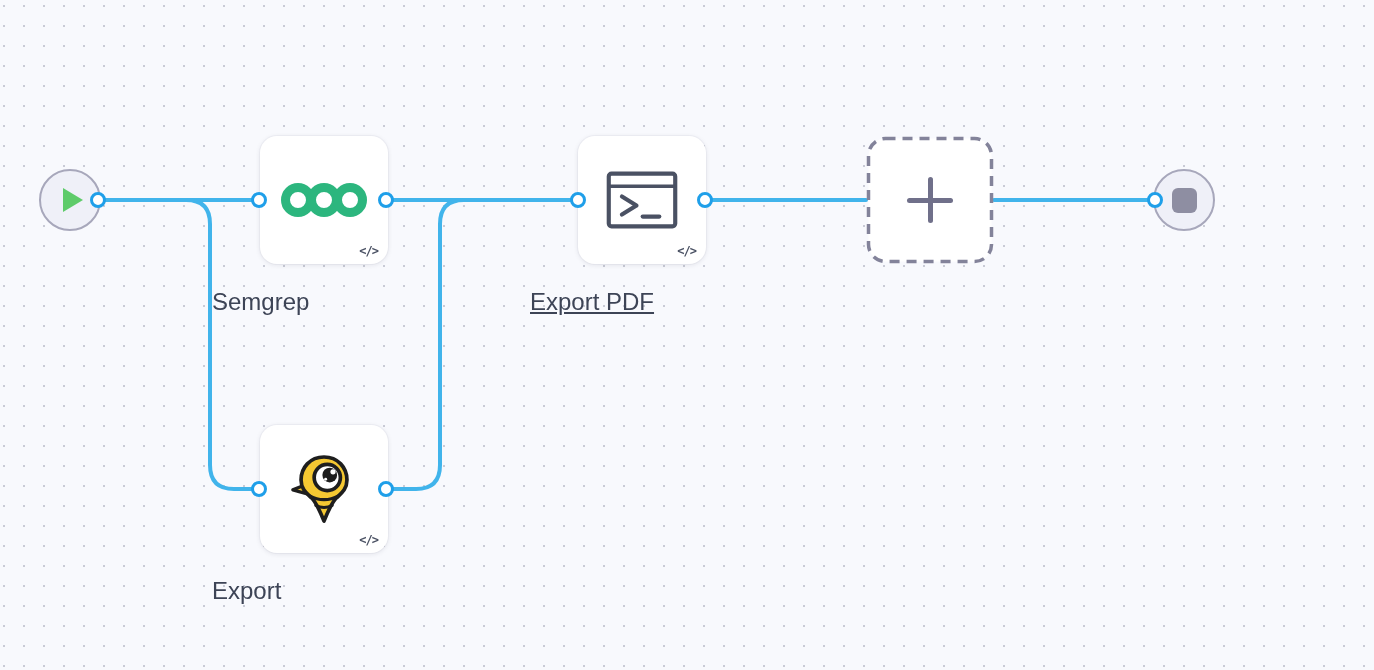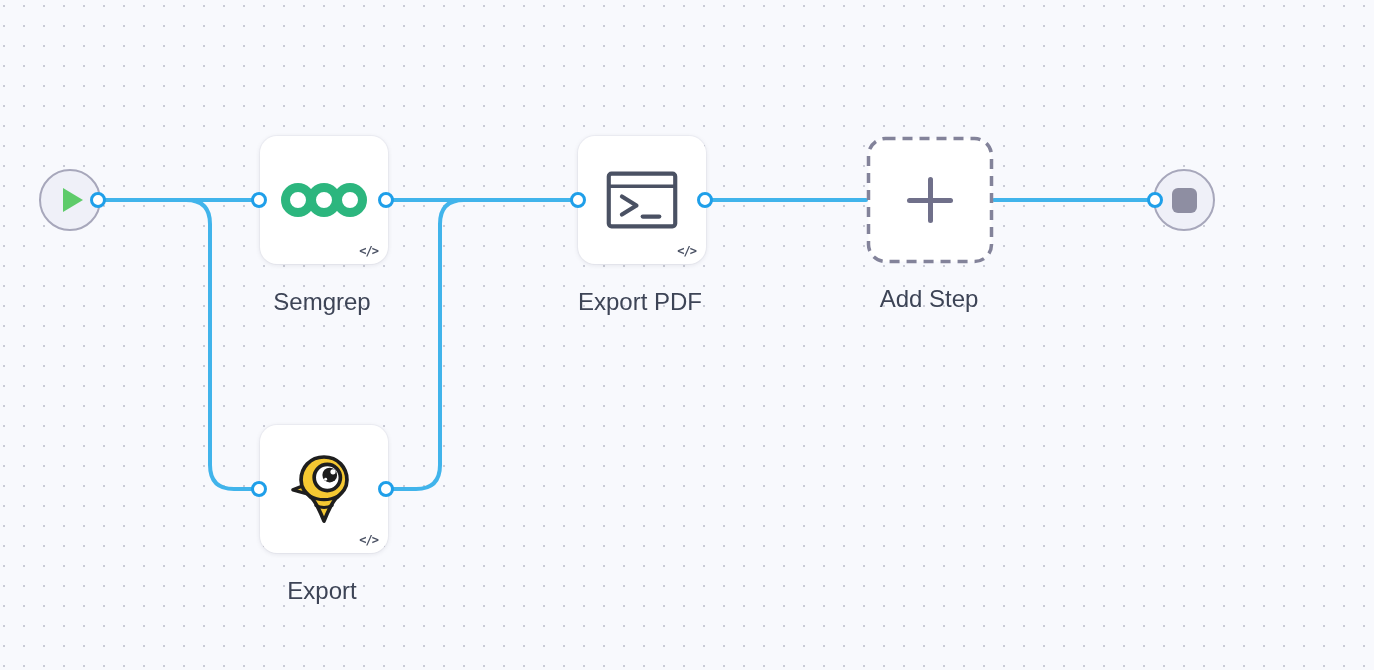--- a/index.html
+++ b/index.html
@@ -51,28 +51,28 @@
     bottom: 6px;
     font-family: "DejaVu Sans Mono", "Liberation Mono", monospace;
     font-size: 12px;
     font-weight: bold;
     color: #4a5163;
     letter-spacing: -1px;
   }
   .node-label {
     position: absolute;
     width: 220px;
-    text-align: center;
+    text-align: left;
     font-size: 24px;
     font-weight: 500;
     color: #3d4456;
     z-index: 2;
   }
   #label-semgrep { left: 212px; top: 288px; }
-  #label-export  { left: 530px; top: 288px; }
+  #label-export  { left: 530px; top: 288px; text-decoration: underline; }
   #label-addstep { left: 819px; top: 285px; }
   #label-bandit  { left: 212px; top: 577px; }
 
   
   #node-addstep {
     position: absolute;
     left: 866px; top: 136px;
     width: 128px; height: 128px;
     z-index: 2;
   }
@@ -183,21 +183,20 @@
     <span class="code-badge">&lt;/&gt;</span>
   </div>
   <div class="node-label" id="label-export">Export PDF</div>
 
   <div id="node-addstep">
     <svg width="128" height="128">
       <rect x="2.5" y="2.5" width="123" height="123" rx="17" fill="#ffffff" stroke-width="3.5" stroke-dasharray="10 7" stroke="#83839a"></rect>
     </svg>
     <div class="plus-icon"></div>
   </div>
-  <div class="node-label" id="label-addstep">Add Step</div>
 
   <div class="round-node" id="node-end">
     <div class="stop-icon"></div>
   </div>
 
   <div class="port" style="left:89.5px;  top:191.5px;"></div>
   <div class="port" style="left:250.5px; top:191.5px;"></div>
   <div class="port" style="left:377.5px; top:191.5px;"></div>
   <div class="port" style="left:569.5px; top:191.5px;"></div>
   <div class="port" style="left:696.5px; top:191.5px;"></div>

